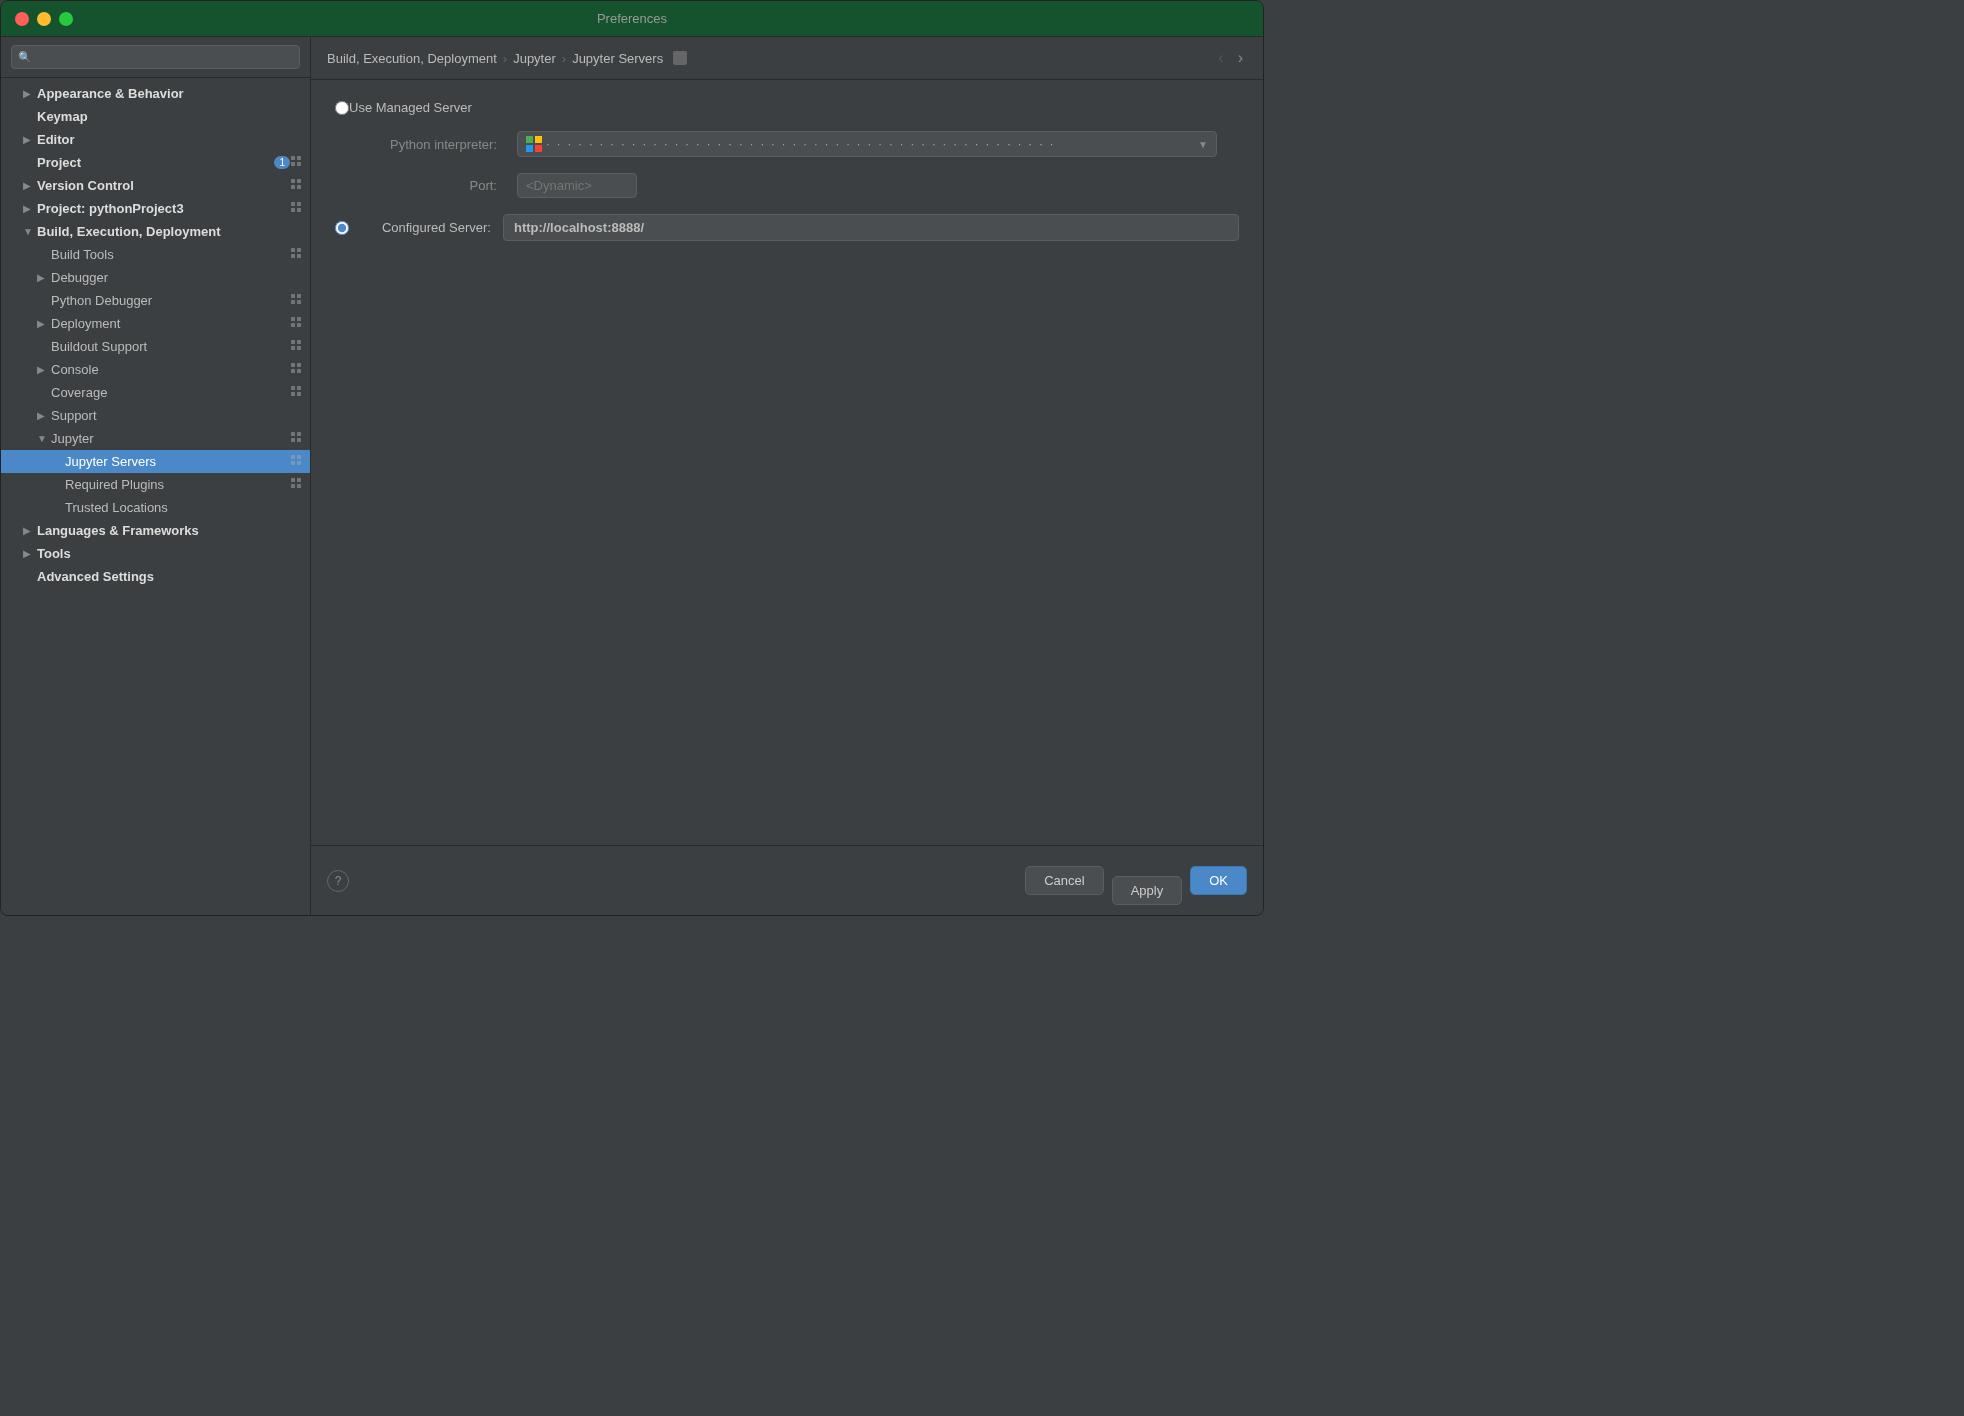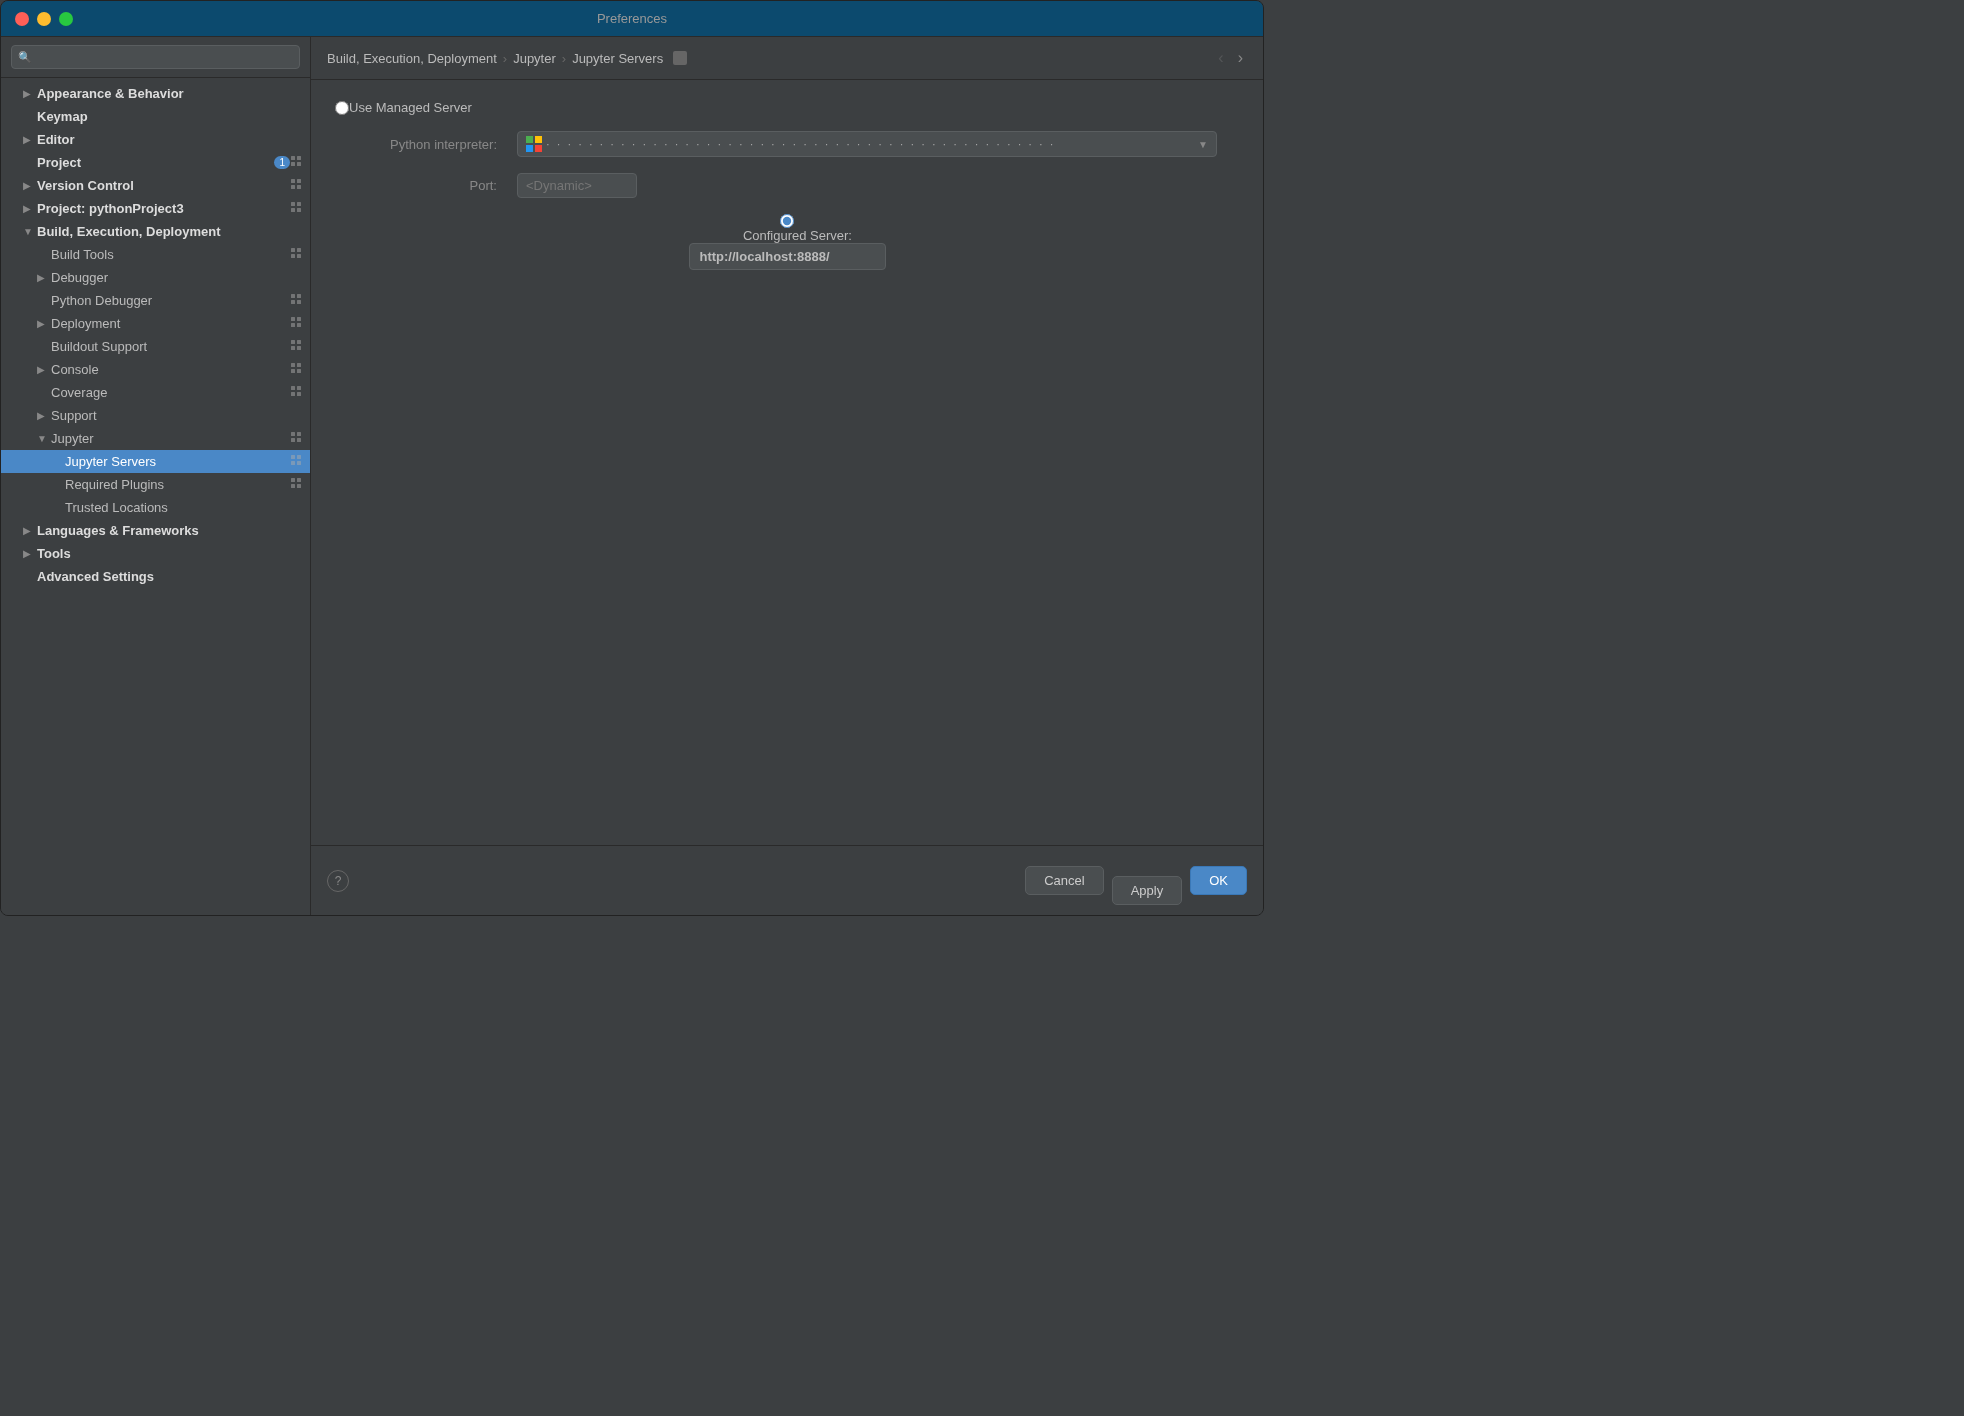--- a/index.html
+++ b/index.html
@@ -16,21 +16,21 @@
       width: 1264px;
       height: 916px;
       background: #3c3f41;
       border-radius: 8px;
       overflow: hidden;
       display: flex;
       flex-direction: column;
       border: 1px solid #222;
     }
     .titlebar {
-      background: #0c4a6e;
+      background: #14532d;
       height: 36px;
       display: flex;
       align-items: center;
       justify-content: center;
       position: relative;
       border-bottom: 1px solid #2a2a2a;
       flex-shrink: 0;
     }
     .titlebar-buttons {
       position: absolute;
@@ -262,21 +262,21 @@
       font-size: 11px;
       overflow: hidden;
       text-overflow: ellipsis;
       white-space: nowrap;
       letter-spacing: 2px;
     }
     .interp-arrow { color: #888; font-size: 10px; }
     .configured-row {
       display: flex;
       align-items: center;
-      flex-direction: column;
+      gap: 12px;
     }
     .configured-server-input {
       flex: 1;
       background: #4a4e50;
       border: 1px solid #5a5e60;
       border-radius: 4px;
       color: #bbb;
       padding: 5px 10px;
       font-size: 13px;
       outline: none;

